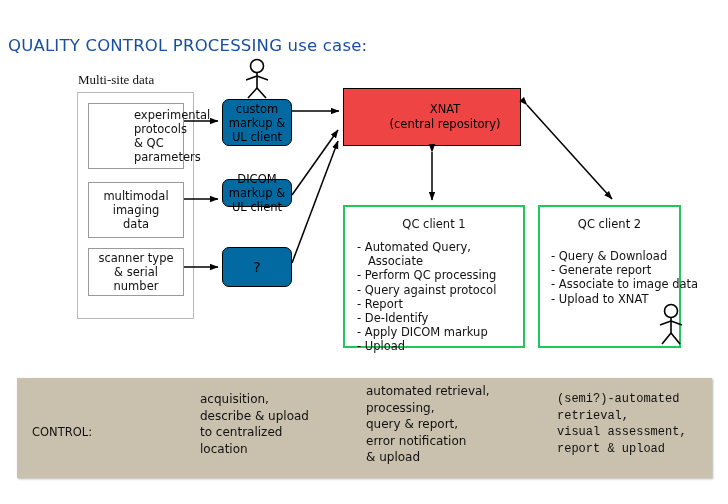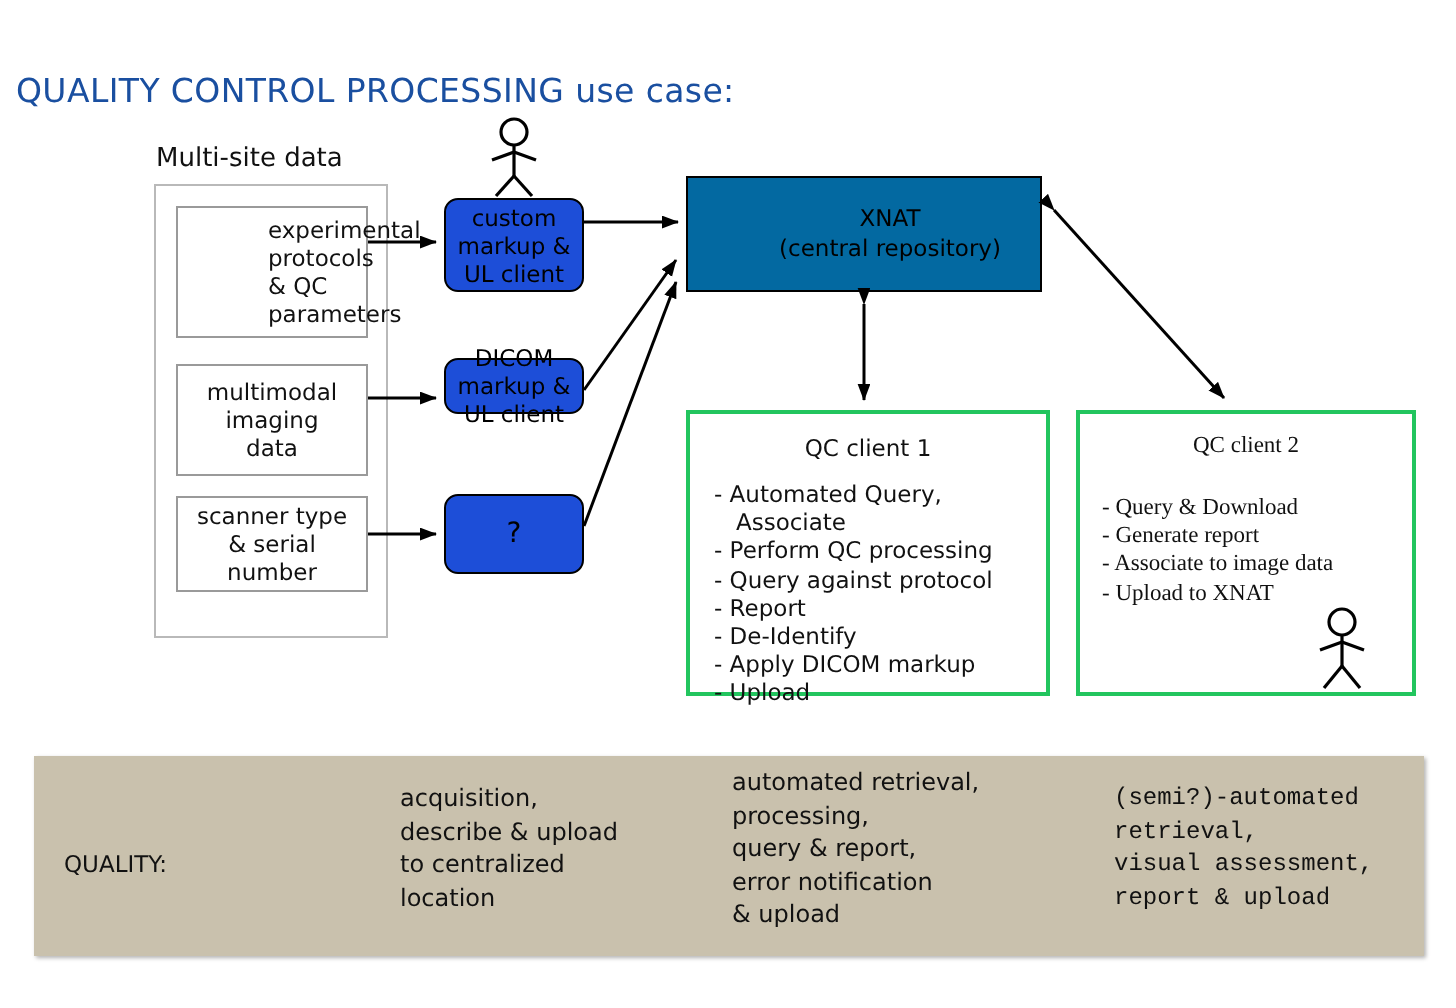--- a/index.html
+++ b/index.html
@@ -46,35 +46,35 @@
     color:#111;
   }
   .inner-box.center{text-align:center;display:flex;align-items:center;justify-content:center;}
   .inner-box.left{text-align:left;display:flex;align-items:center;padding-left:45px;}
 
   
   .round-box{
     position:absolute;
     border:1.6px solid #000;
     border-radius:7px;
-    background:#1d4ed8;
+    background:#0369a1;
     box-sizing:border-box;
     font-size:11.5px;
     line-height:14px;
     display:flex;align-items:center;justify-content:center;
     text-align:center;
     color:#000;
   }
   .round-box.qm{font-size:14px;}
 
   
   .xnat-box{
     position:absolute;
     border:1.6px solid #000;
-    background:#0369a1;
+    background:#ef4444;
     box-sizing:border-box;
     display:flex;align-items:center;justify-content:center;
     text-align:center;
     font-size:11.5px;
     line-height:15px;
     padding-left:26px;
   }
 
   
   .qc-box{
@@ -120,21 +120,21 @@
 
   svg.overlay{position:absolute;left:0;top:0;width:728px;height:504px;pointer-events:none;}
 </style>
 </head>
 <body>
 
 <div id="stage">
 
   <div class="page-title">QUALITY CONTROL PROCESSING use case:</div>
 
-  <div class="group-label" style="left:78px;top:72px;">Multi-site data</div>
+  <div class="group-label" style="left:78px;top:72px;font-family:Liberation Serif, serif;">Multi-site data</div>
   <div class="outer-box" style="left:77px;top:92px;width:117px;height:227px;"></div>
 
   <div class="inner-box left" style="left: 88px; top: 103px; width: 96px; height: 66px; white-space: pre-line;">experimental
 protocols
 &amp; QC
 parameters</div>
   <div class="inner-box center" style="left: 88px; top: 182px; width: 96px; height: 56px; white-space: pre-line;">multimodal
 imaging
 data</div>
   <div class="inner-box center" style="left: 88px; top: 248px; width: 96px; height: 48px; white-space: pre-line;">scanner type
@@ -162,32 +162,32 @@
       <li>   Associate</li>
       <li>- Perform QC processing</li>
       <li>- Query against protocol</li>
       <li>- Report</li>
       <li>- De-Identify</li>
       <li>- Apply DICOM markup</li>
       <li>- Upload</li>
     </ul>
   </div>
 
-  <div class="qc-box" style="left:538px;top:205px;width:170px;height:143px;font-family:Liberation Serif, serif;">
+  <div class="qc-box" style="left:538px;top:205px;width:143px;height:143px;">
     <div class="qc-title">QC client 2</div>
     <ul class="qc-list" style="margin-top:18px;padding-left:11px;">
       <li>- Query &amp; Download</li>
       <li>- Generate report</li>
       <li>- Associate to image data</li>
       <li>- Upload to XNAT</li>
     </ul>
   </div>
 
   <div class="workflow-bar" style="left:17px;top:378px;width:695px;height:100px;"></div>
-  <div class="wf-label" style="left:32px;top:425px;">QUALITY:</div>
+  <div class="wf-label" style="left:32px;top:425px;">CONTROL:</div>
   <div class="wf-col" style="left: 200px; top: 391px; width: 155px; white-space: pre-line;">acquisition,
 describe &amp; upload
 to centralized
 location</div>
   <div class="wf-col" style="left: 366px; top: 383px; width: 180px; white-space: pre-line;">automated retrieval,
 processing,
 query &amp; report,
 error notification
 &amp; upload</div>
   <div class="wf-col" style="left: 557px; top: 391px; width: 160px; white-space: pre-line; font-family: Liberation Mono, monospace;">(semi?)-automated

